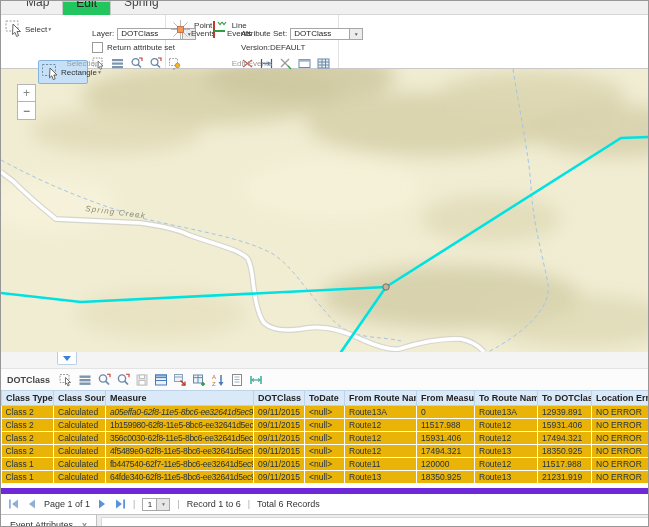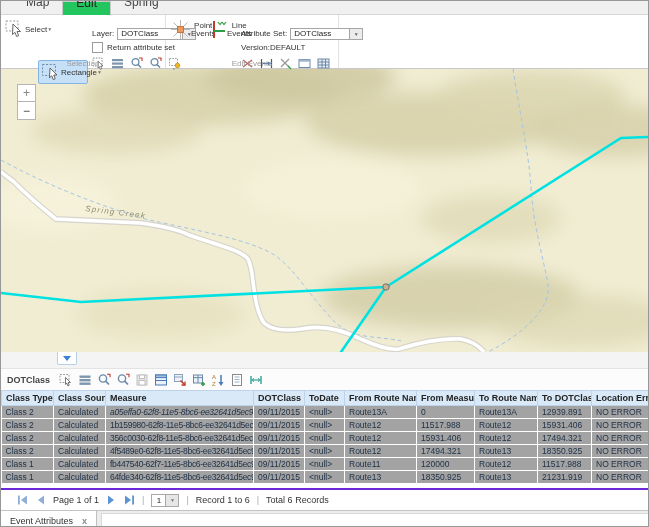--- a/index.html
+++ b/index.html
@@ -45,25 +45,25 @@
   .collapse-tab .tri{width:0;height:0;border-left:4px solid transparent;border-right:4px solid transparent;border-top:5px solid #3f7fd6;}
 
   
   .ptoolbar{height:21px;background:#fcfcfc;display:flex;align-items:center;padding-left:6px;}
   .ptitle{font-size:9px;font-weight:bold;color:#444;margin-right:8px;}
   .ticon{width:15px;height:15px;margin-right:4px;display:inline-flex;align-items:center;justify-content:center;}
   .ticon svg{width:14px;height:14px;}
 
   table.ev{border-collapse:collapse;table-layout:fixed;width:649px;}
   table.ev th{height:14px;background:#d9e9f8;border:1px solid #bcd3e9;font-size:9px;font-weight:bold;color:#222;text-align:left;padding:0 4px;white-space:nowrap;overflow:hidden;}
-  table.ev td{height:12px;background:#a3a3a3;border-right:1px solid rgba(255,255,255,.55);border-bottom:1px solid rgba(255,255,255,.45);font-size:8.5px;color:#1d2f45;padding:0 4px;white-space:nowrap;overflow:hidden;}
+  table.ev td{height:12px;background:#eab308;border-right:1px solid rgba(255,255,255,.55);border-bottom:1px solid rgba(255,255,255,.45);font-size:8.5px;color:#1d2f45;padding:0 4px;white-space:nowrap;overflow:hidden;}
   .tbl-filler{height:4px;background:#fff;}
 
   
-  .pager{height:20px;border-top:2px solid #6d28d9;background:#fff;display:flex;align-items:center;padding-left:16px;font-size:9px;color:#333;gap:7px;}
+  .pager{height:20px;border-top:6px solid #6d28d9;background:#fff;display:flex;align-items:center;padding-left:7px;font-size:9px;color:#333;gap:7px;}
   .pbtn{display:inline-flex;width:11px;height:10px;cursor:pointer;}
   .psep{color:#aaa;}
   .ptext{color:#333;}
   .pgcombo{display:flex;align-items:stretch;height:13px;}
   .pgbox{width:13px;background:#fff;border:1px solid #a8a8a8;font-size:8px;display:flex;align-items:center;justify-content:center;color:#222;}
   .pgarrow{width:12px;background:#e6e6e6;border:1px solid #a8a8a8;border-left:none;display:flex;align-items:center;justify-content:center;font-size:5px;color:#777;}
 
   
   .bottombar{position:relative;height:20px;border-top:1px solid #c3c3c3;background:#ededed;}
   .btab{position:absolute;left:0;top:0;height:19px;background:#fff;border-right:1px solid #c0c0c0;display:flex;align-items:center;padding:0 9px;gap:9px;font-size:9px;color:#333;cursor:pointer;}

